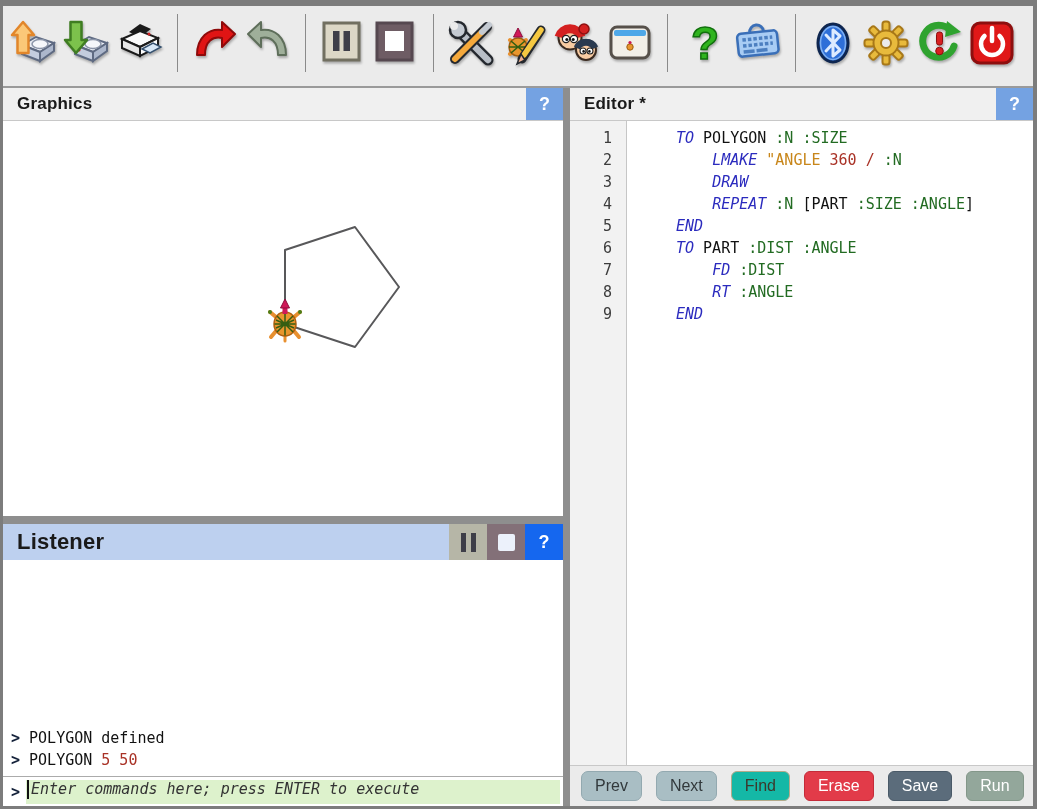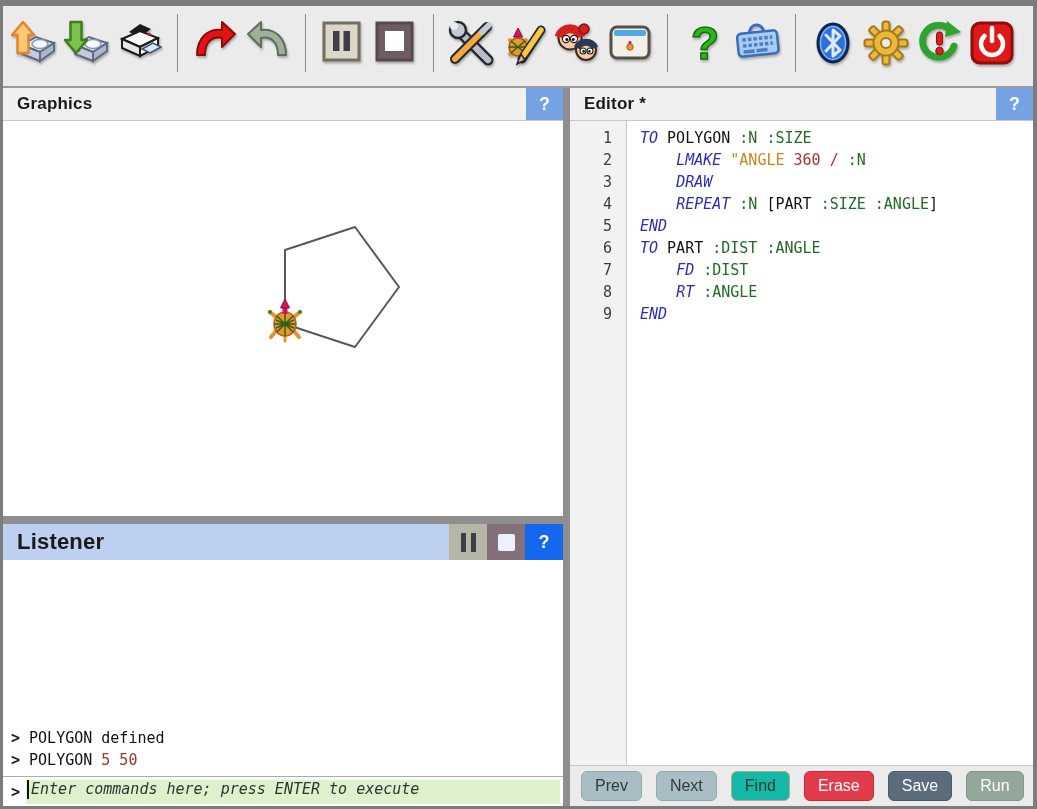--- a/index.html
+++ b/index.html
@@ -62,30 +62,30 @@
   .placeholder { font-style:italic; color:#333; white-space:pre; }
 
   
   .editor { flex:1; display:flex; flex-direction:column; min-height:0; }
   .e-body { flex:1; display:flex; background:#fff; min-height:0; overflow:hidden; }
   .gutter { width:57px; flex:none; background:#f2f2f2; border-right:1px solid #c6c6c6;
             padding:6px 14px 0 0; text-align:right; color:#3c3c3c;
             font-family:"DejaVu Sans Mono", monospace; font-size:15px; line-height:22px; }
   .code { flex:1; padding:6px 0 0 13px; font-family:"DejaVu Sans Mono", monospace;
           font-size:15px; line-height:22px; color:#111; white-space:pre; cursor:text; }
-  .tok-kw  { color:#2b2bbe; font-style:italic; }
+  .tok-kw  { color:#2b2bbe; font-style:italic;margin-left:36px; }
   .tok-var { color:#226b22; }
   .tok-word{ color:#c8861a; }
   .tok-pl  { color:#111; }
 
   .e-footer { height:41px; flex:none; background:#ebebeb; border-top:1px solid #c8c8c8;
               display:flex; align-items:center; gap:14px; padding:0 11px; }
   .ebtn { font-family:"Liberation Sans", sans-serif; font-size:16px; padding:5px 13px;
           border-radius:6px; border:1px solid transparent; cursor:pointer; }
-  .ebtn-steel { background:#a9bec4; color:#32393c; border-color:#93a9b0; }
+  .ebtn-steel { background:#a9bec4; color:#32393c; border-color:#93a9b0;border-radius:7px; }
   .ebtn-tan   { background:#14b8a6; color:#3c382c; border-color:#b3aa8a; }
   .ebtn-red   { background:#e23b49; color:#fff; border-color:#c42b39; }
   .ebtn-slate { background:#5b6c7b; color:#fff; border-color:#4a5a68; }
   .ebtn-sage  { background:#93a79b; color:#fff; border-color:#839789; }
 </style>
 </head>
 <body>
 
 <div class="window">
 

